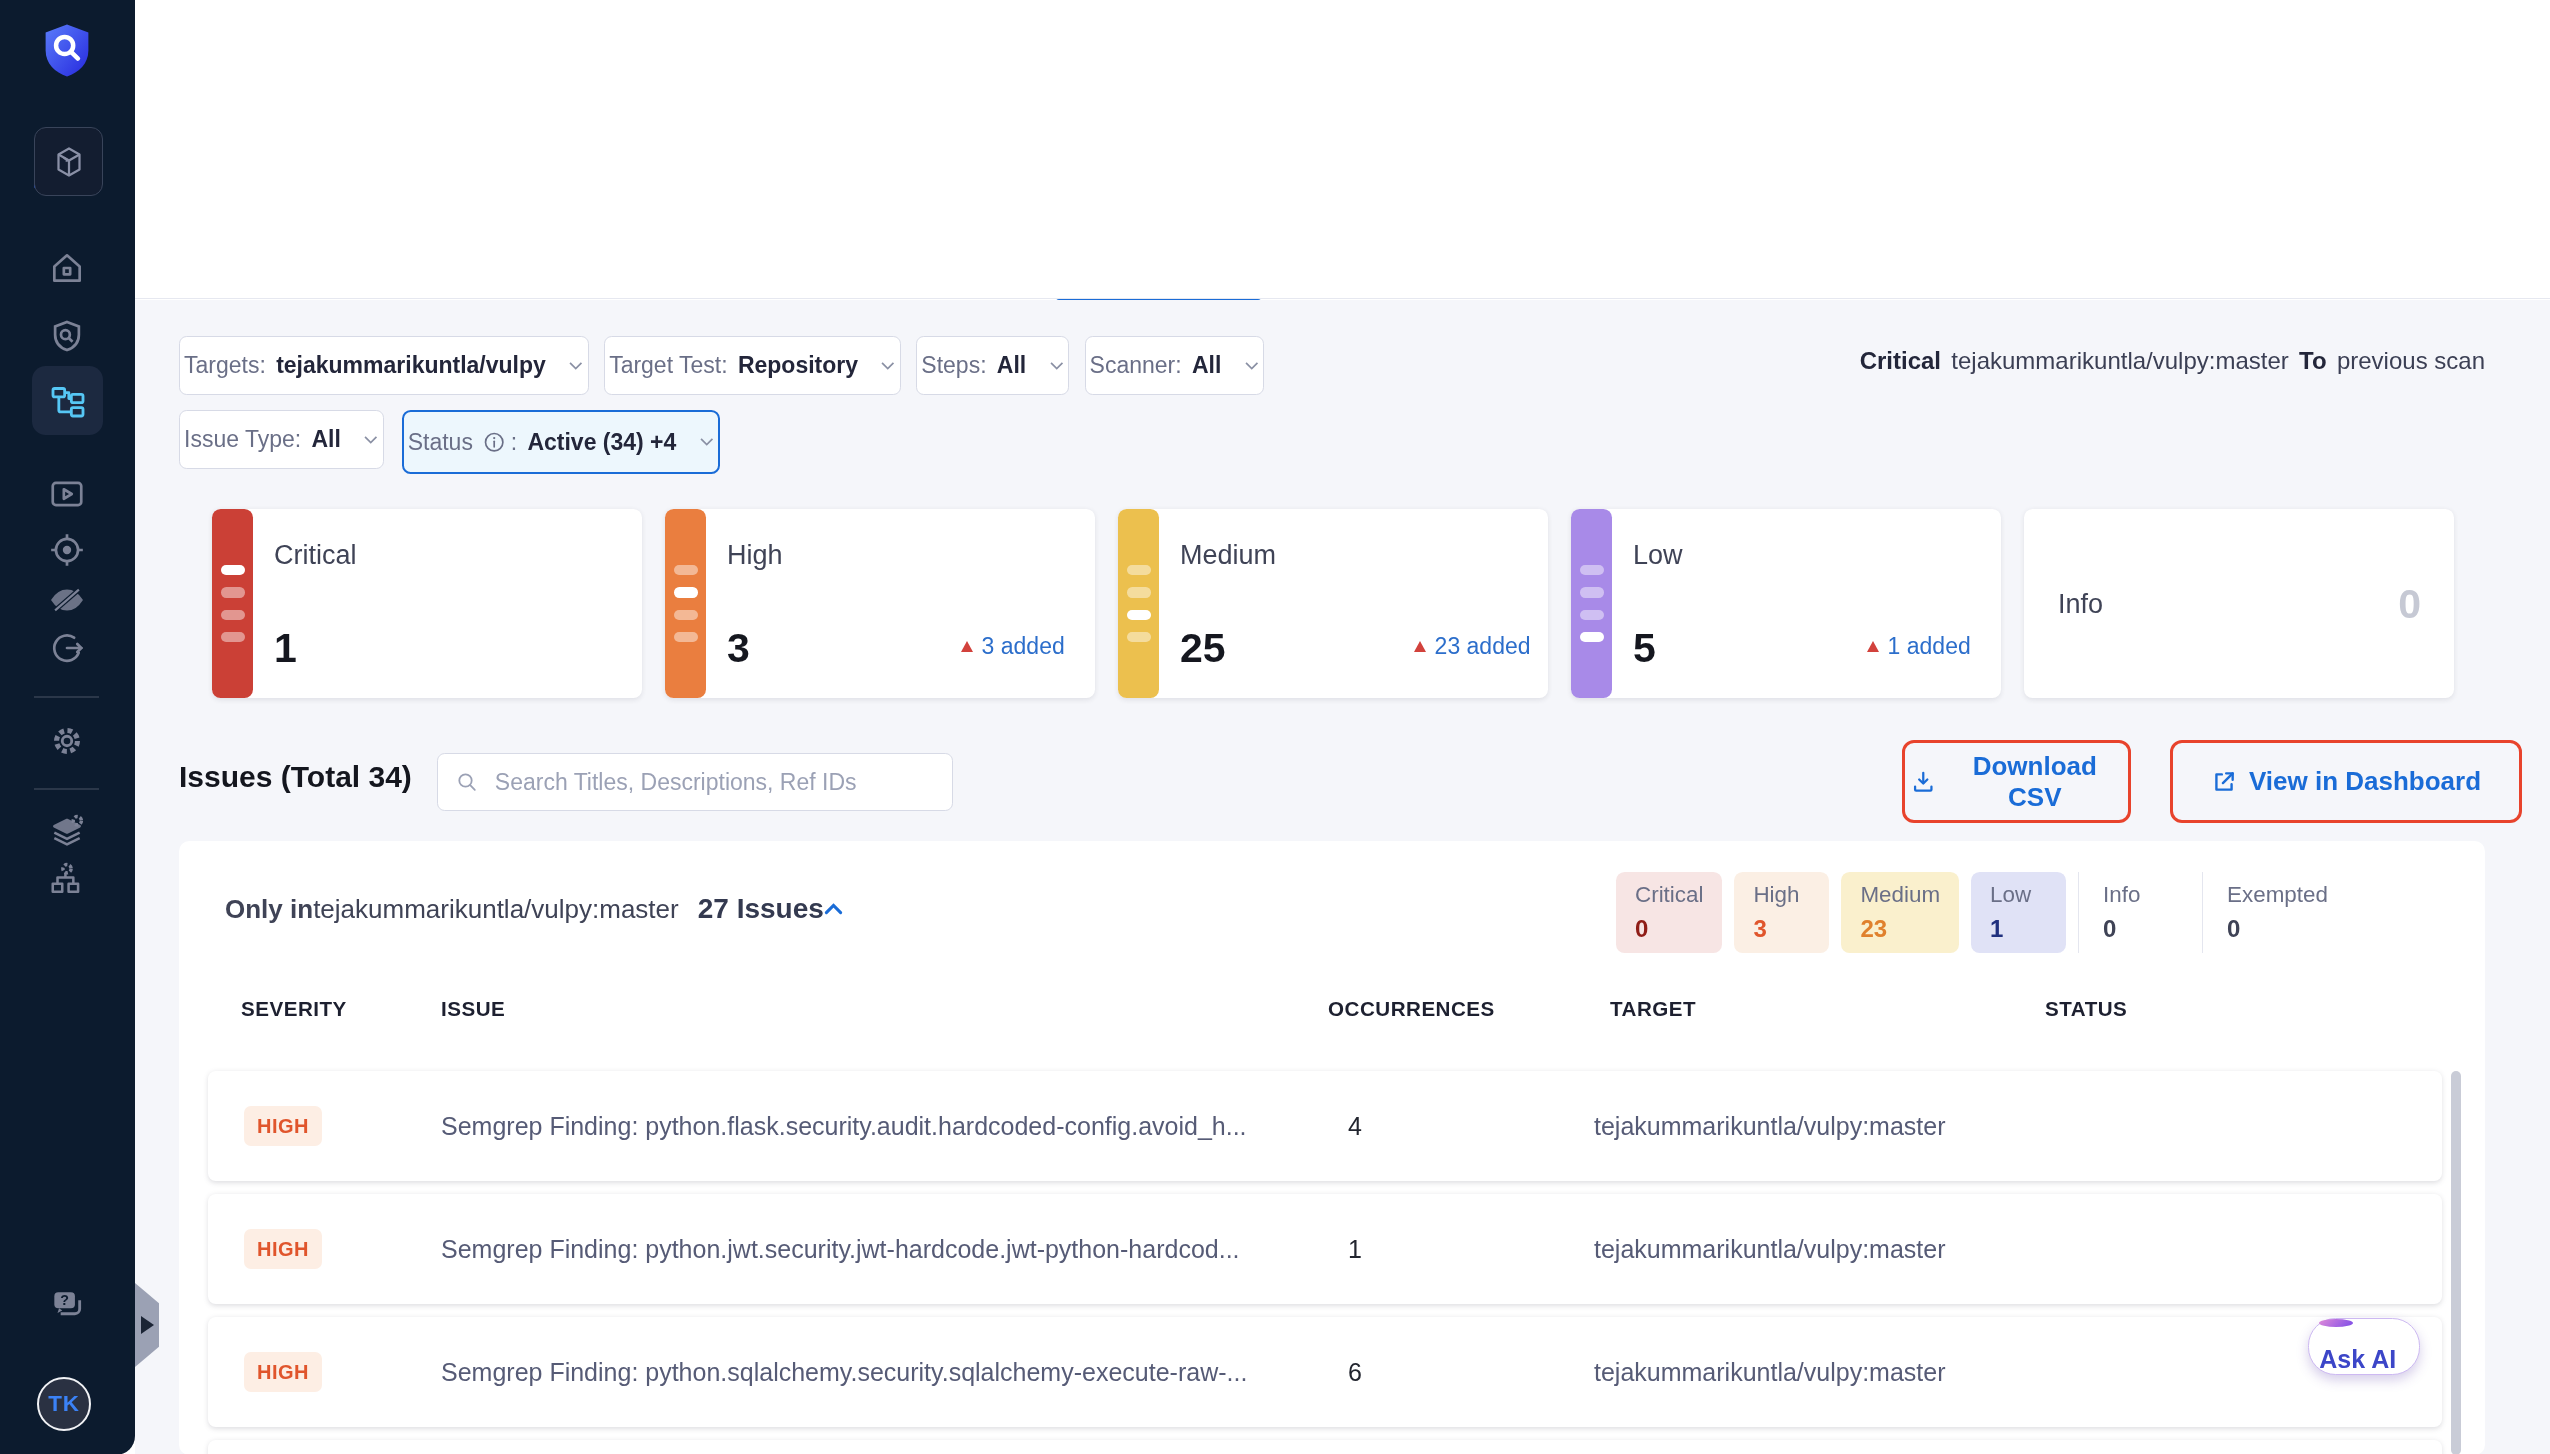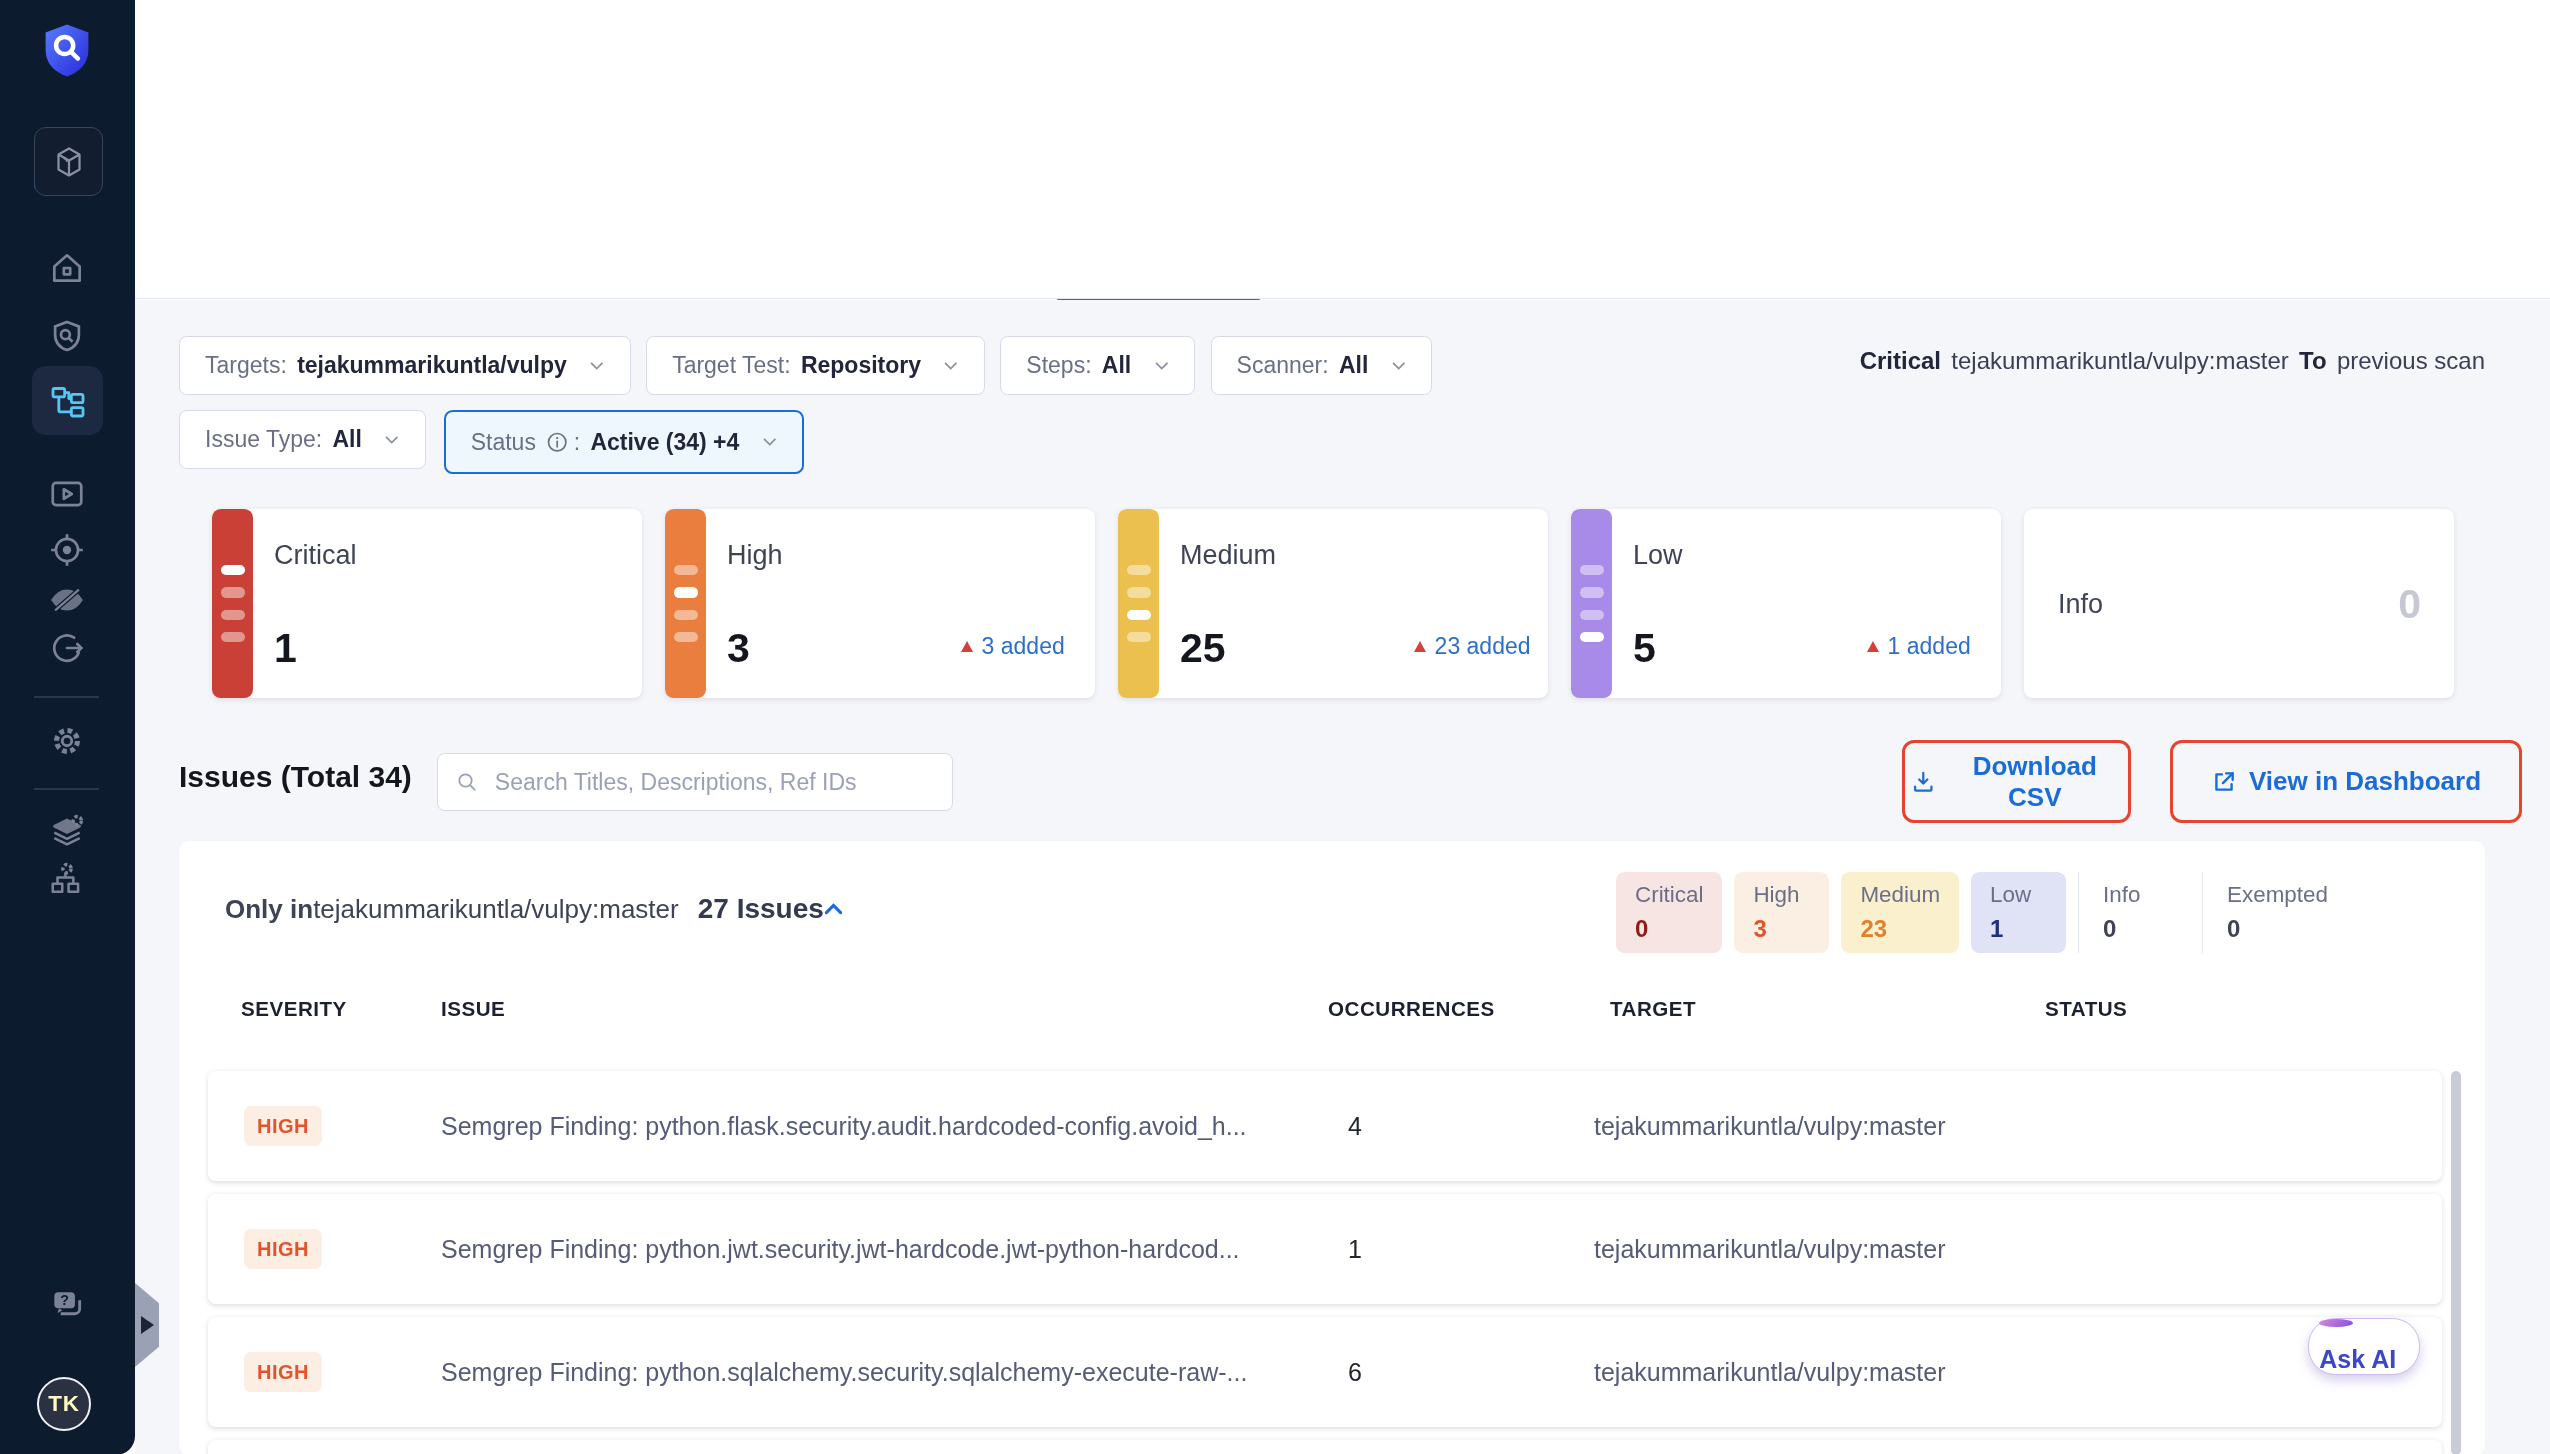--- a/index.html
+++ b/index.html
@@ -13,21 +13,21 @@
            border-bottom-right-radius:19px;z-index:30;}
   .side-icon{position:absolute;left:48px;width:38px;height:38px;color:#7c8296;}
   .side-divider{position:absolute;left:34px;width:65px;height:1.7px;background:#2b3749;}
   .logo{position:absolute;left:38px;top:20.6px;width:58px;height:57px;}
   .logo-underline{position:absolute;left:34px;top:182px;width:67px;height:6.9px;border-radius:3.4px;background:#2f66f8;}
   .module-box{position:absolute;left:34px;top:127px;width:67px;height:67px;border:1.7px solid #39445a;
               border-radius:12px;background:#131d30;display:flex;align-items:center;justify-content:center;color:#8a90a6;}
   .active-nav{position:absolute;left:32px;top:366px;width:71px;height:69px;border-radius:13.8px;background:#1c2940;
               display:flex;align-items:center;justify-content:center;color:#56c7f5;}
   .avatar-tk{position:absolute;left:37px;top:1377px;width:50px;height:50px;border-radius:50%;
-             background:#2a3142;border:2.6px solid #f1f2f5;color:#fef9c3;font-weight:bold;font-size:22.4px;
+             background:#2a3142;border:2.6px solid #f1f2f5;color:#3b82f6;font-weight:bold;font-size:22.4px;
              display:flex;align-items:center;justify-content:center;letter-spacing:0.9px;text-align:center;}
   .flap{position:absolute;left:135px;top:1283px;width:24px;height:84px;background:#9ba1b4;
         clip-path:polygon(0 0,100% 24%,100% 76%,0 100%);z-index:29;display:flex;align-items:center;justify-content:center;}
   .flap-tri{width:0;height:0;border-top:9.5px solid transparent;border-bottom:9.5px solid transparent;border-left:13px solid #1b2435;}
 
   
   .header{position:absolute;left:135px;top:0;width:2415px;height:298px;background:#fff;
           border-bottom:1.7px solid #e6e8f0;z-index:5;}
   .breadcrumb{left:179px;top:33px;display:flex;align-items:center;gap:13.8px;font-size:23px;color:#2c6ecb;}
   .crumb-sep{color:#9aa0b5;font-size:22.4px;}
@@ -48,21 +48,21 @@
   .tabs{left:182px;top:239px;height:59px;display:flex;gap:50px;align-items:center;}
   .tab{position:relative;height:100%;display:flex;align-items:center;gap:11.2px;font-size:26px;color:#3b3f54;}
   .tab.active{color:#1a6cd7;}
   .tab.active::after{content:"";position:absolute;left:-3.4px;right:-3.4px;bottom:-1.7px;height:6px;border-radius:3.4px;background:#1a6cd7;}
 
   
   .content-bg{position:absolute;left:135px;top:300px;width:2415px;height:1155px;background:#f5f6fa;}
   .filters-row1{left:179px;top:336px;display:flex;gap:15.5px;}
   .filters-row2{left:179px;top:410px;display:flex;gap:18px;}
   .fbox{display:flex;align-items:center;gap:10.3px;height:57px;border:1.7px solid #d7dae6;border-radius:7.7px;
-        background:#fff;padding:0 25px;font-size:23px;}
+        background:#fff;padding:0 4px;font-size:23px;}
   .fbox .flabel{color:#6a6f87;}
   .fbox .fvalue{color:#23263a;font-weight:600;}
   .fbox .chev{margin-left:12px;}
   .fbox.status{border:2.6px solid #1a6cd7;background:#edf7fd;height:60px;border-radius:8.6px;}
   .comparing{right:65px;top:347px;display:flex;gap:10.3px;font-size:24px;color:#3b3f54;align-items:baseline;}
   .comparing b{color:#23263a;}
 
   
   .cards{left:212px;top:509px;display:flex;gap:23px;}
   .sev-card{position:relative;width:430px;height:189px;background:#fff;border-radius:8.6px;

